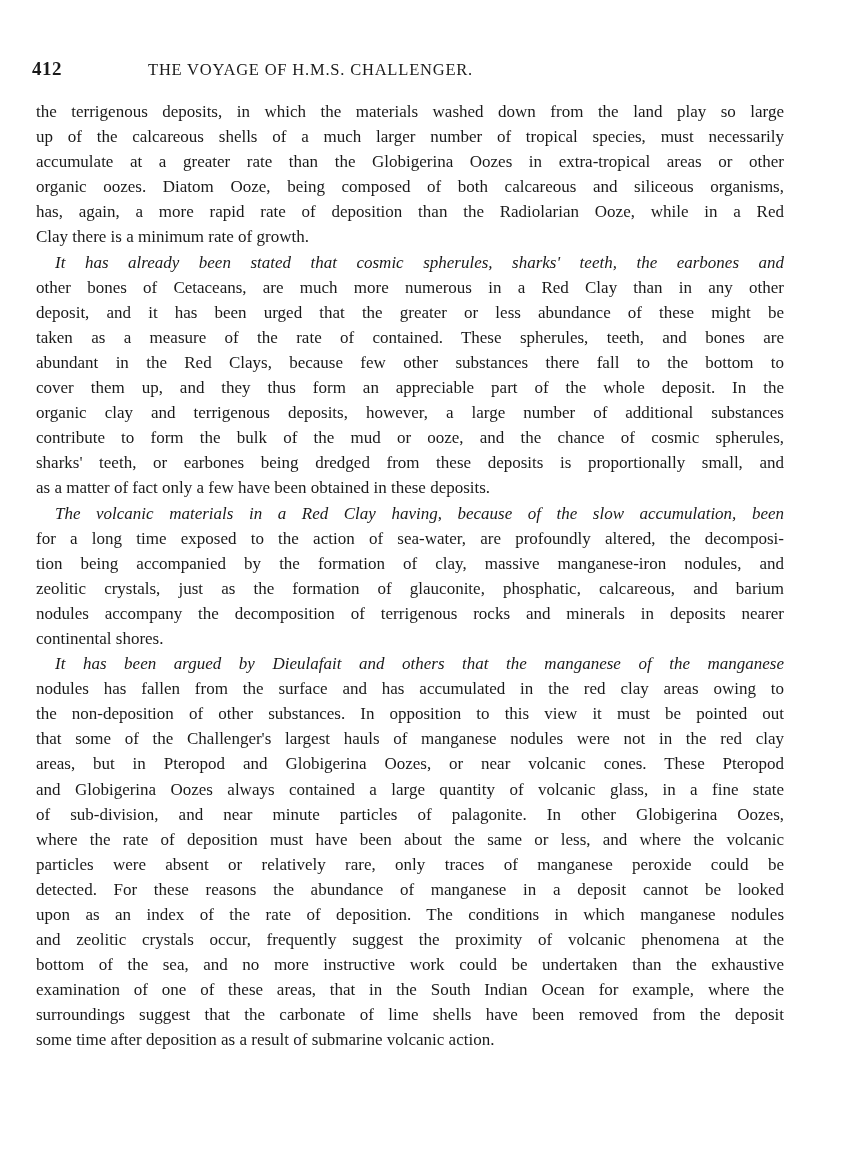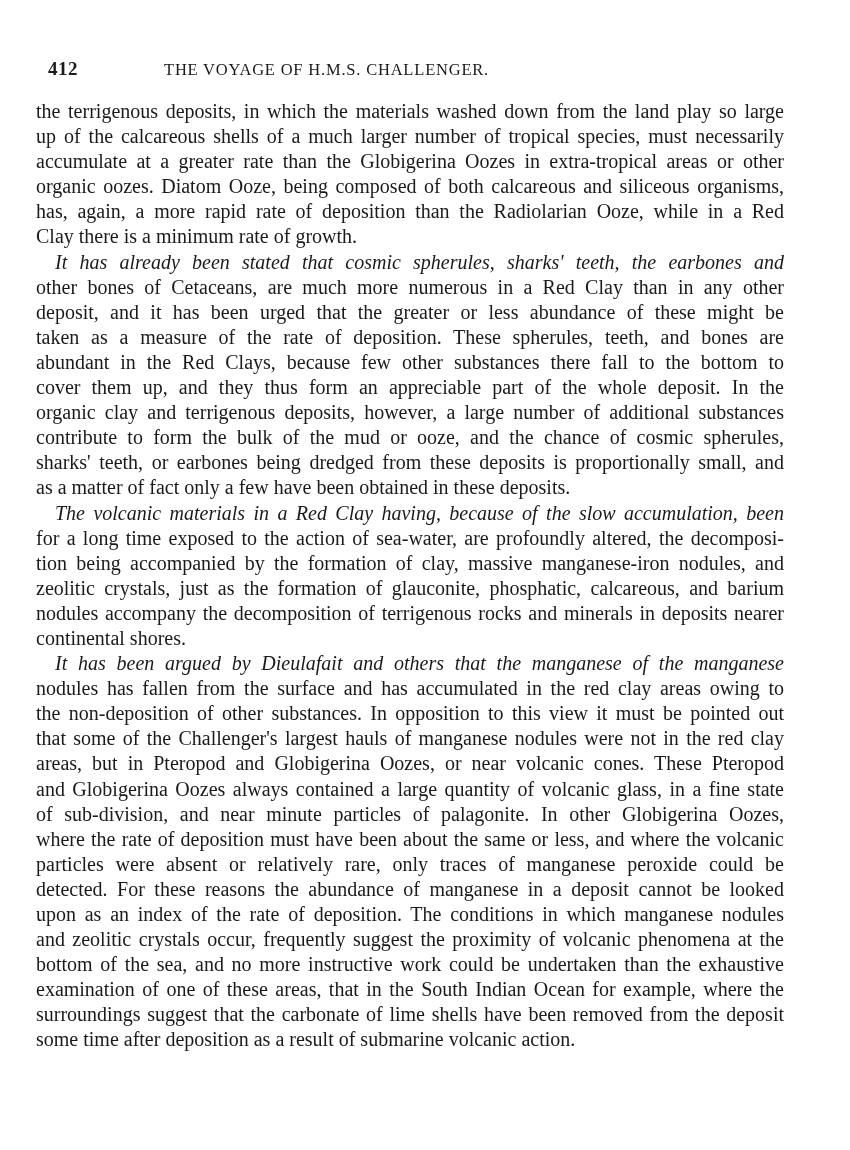--- a/index.html
+++ b/index.html
@@ -18,21 +18,21 @@
   .page {
     position: absolute;
     left: 0;
     top: 0;
     width: 850px;
     height: 1150px;
   }
   .running-head {
     position: absolute;
     top: 58px;
-    left: 48px;
+    left: 32px;
     width: 750px;
     height: 30px;
     font-family: Liberation Serif, serif;
   }
   .page-number {
     position: absolute;
     left: 0;
     top: 0;
     font-size: 19px;
     font-weight: bold;
@@ -50,21 +50,21 @@
   .body-text {
     position: absolute;
     left: 36px;
     top: 99px;
     width: 748px;
   }
   .line {
     display: block;
     height: 25.1px;
     line-height: 25.1px;
-    font-size: 20px;
+    font-size: 17px;
     white-space: nowrap;
     text-align: justify;
     text-align-last: justify;
   }
   .line.indent {
     padding-left: 19px;
     font-style: italic;
   }
   .line.last {
     text-align-last: left;
@@ -88,21 +88,21 @@
       <span class="line">accumulate at a greater rate than the Globigerina Oozes in extra-tropical areas or other</span>
       <span class="line">organic oozes.  Diatom Ooze, being composed of both calcareous and siliceous organisms,</span>
       <span class="line">has, again, a more rapid rate of deposition than the Radiolarian Ooze, while in a Red</span>
       <span class="line last">Clay there is a minimum rate of growth.</span>
     </div>
 
     <div>
       <span class="line indent">It has already been stated that cosmic spherules, sharks' teeth, the earbones and</span>
       <span class="line">other bones of Cetaceans, are much more numerous in a Red Clay than in any other</span>
       <span class="line">deposit, and it has been urged that the greater or less abundance of these might be</span>
-      <span class="line">taken as a measure of the rate of deposition.  These spherules, teeth, and bones are</span>
+      <span class="line">taken as a measure of the rate of contained.  These spherules, teeth, and bones are</span>
       <span class="line">abundant in the Red Clays, because few other substances there fall to the bottom to</span>
       <span class="line">cover them up, and they thus form an appreciable part of the whole deposit.  In the</span>
       <span class="line">organic clay and terrigenous deposits, however, a large number of additional substances</span>
       <span class="line">contribute to form the bulk of the mud or ooze, and the chance of cosmic spherules,</span>
       <span class="line">sharks' teeth, or earbones being dredged from these deposits is proportionally small, and</span>
       <span class="line last">as a matter of fact only a few have been obtained in these deposits.</span>
     </div>
 
     <div>
       <span class="line indent">The volcanic materials in a Red Clay having, because of the slow accumulation, been</span>

